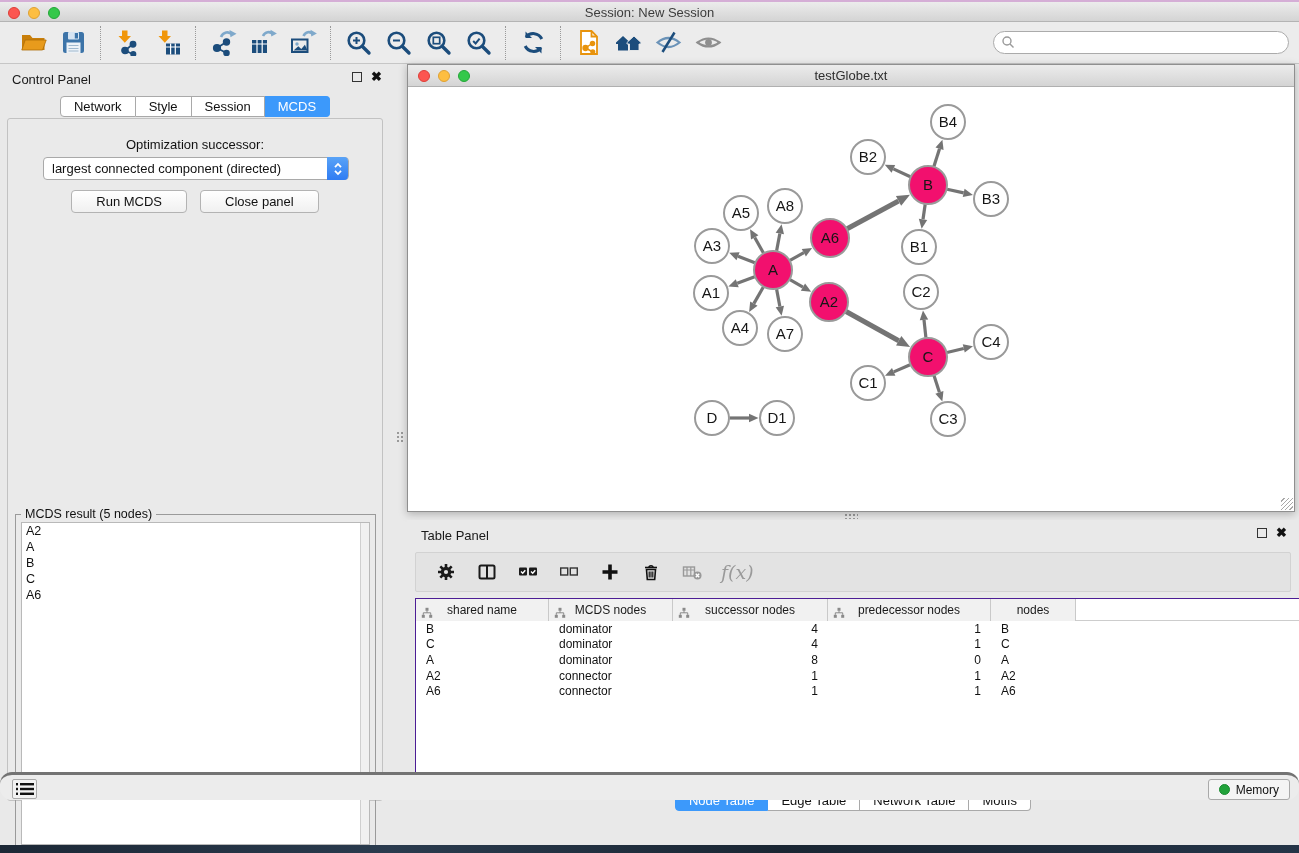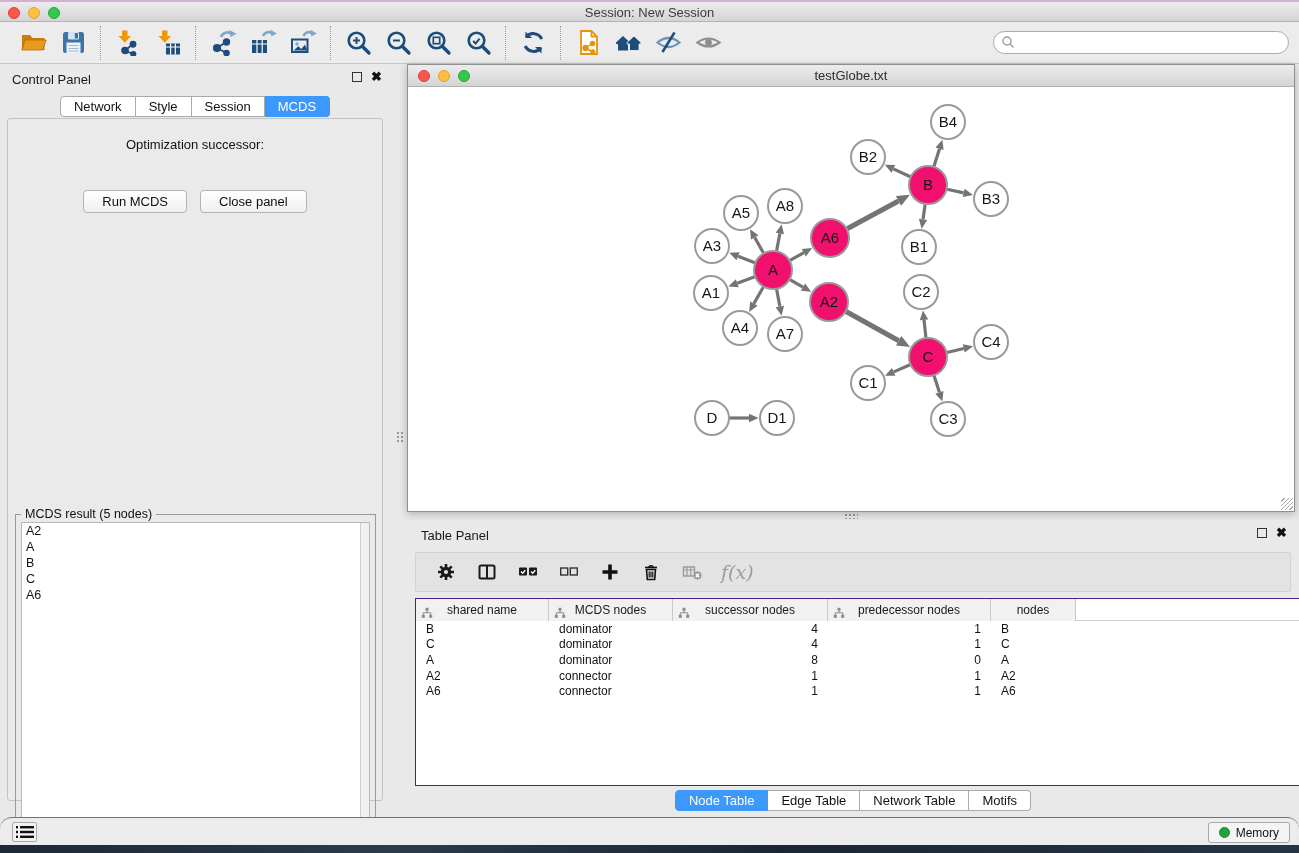--- a/index.html
+++ b/index.html
@@ -42,21 +42,21 @@
   .cp-tabs { position:absolute; left:0; right:0; top:32px; display:flex; justify-content:center; }
   .cp-content { position:absolute; left:7px; top:54px; width:376px; height:683px; background:#eaeaea;
     border:1px solid #c2c2c2; border-radius:3px; }
   .opt-label { position:absolute; left:0; right:0; top:18px; text-align:center; font-size:13px; color:#111; }
   .opt-select { position:absolute; left:35px; top:38px; width:306px; height:23px; background:#fff;
     border:1px solid #a9a9a9; border-radius:4px; font-size:13px; color:#111; line-height:21px; padding-left:8px; }
   .opt-stepper { position:absolute; right:0; top:-1px; width:21px; height:23px; border-radius:0 4px 4px 0;
     background:linear-gradient(#59a3f7,#2f7cf3); display:flex; align-items:center; justify-content:center; }
   .opt-stepper svg { width:10px; height:16px; }
   .cp-buttons { position:absolute; left:0; right:0; top:71px; display:flex; justify-content:center; gap:13px; }
-  .btn { height:23px; padding:0 18px; font-size:13px; color:#111; background:linear-gradient(#ffffff,#f0f0f0);
+  .btn { height:23px; padding:0 24px; font-size:13px; color:#111; background:linear-gradient(#ffffff,#f0f0f0);
     border:1px solid #b3b3b3; border-radius:4px; }
   .result-group { position:absolute; left:7px; top:395px; width:361px; height:336px; border:1px solid #9a9a9a; }
   .result-legend { position:absolute; left:5px; top:-8px; background:#eaeaea; padding:0 4px; font-size:12.5px; color:#111; }
   .result-list { position:absolute; left:5px; top:7px; right:5px; bottom:4px; background:#fff; border:1px solid #b9b9b9; }
   .result-scroll { position:absolute; right:0; top:0; bottom:0; width:9px; background:#f1f1f1; border-left:1px solid #d0d0d0; }
   .result-item { font-size:12.5px; color:#111; line-height:16px; padding-left:4px; }
 
   
   .v-splitter-handle { position:absolute; left:396px; top:431px; width:8px; height:12px; }
   .h-splitter-handle { position:absolute; left:844px; top:513px; width:14px; height:6px; }
@@ -83,21 +83,21 @@
   .dt-header { display:flex; height:22px; border-bottom:1px solid #cdcdcd; }
   .dt-hcell { position:relative; height:22px; background:#f1f1f1; border-right:1px solid #c9c9c9;
     font-size:12px; color:#1a1a1a; text-align:center; line-height:22px; }
   .dt-hcell .tree-ic { position:absolute; left:5px; top:5px; width:12px; height:12px; }
   .dt-row { display:flex; height:15.6px; align-items:center; }
   .dt-cell { font-size:12px; color:#111; padding:0 10px; white-space:nowrap; overflow:hidden; }
   .dt-cell.right { text-align:right; }
   .tp-tabs { position:absolute; left:0; right:0; top:270px; display:flex; justify-content:center; }
 
   
-  .status-bar { position:absolute; left:0; top:817px; width:100%; height:28px; background:#ececec; border-top:1px solid #737373;border-radius:12px; }
+  .status-bar { position:absolute; left:0; top:772px; width:100%; height:28px; background:#ececec; border-top:3px solid #737373;border-radius:12px; }
   .list-btn { position:absolute; left:12px; top:4px; width:25px; height:20px; background:#f2f2f2;
     border:1px solid #a9a9a9; border-radius:2px; display:flex; align-items:center; justify-content:center; }
   .memory-btn { position:absolute; right:9px; top:4px; height:21px; background:#f4f4f4; border:1px solid #a9a9a9;
     border-radius:3px; display:flex; align-items:center; gap:6px; padding:0 10px; font-size:12px; color:#111; }
   .mem-dot { width:11px; height:11px; border-radius:50%; background:#21a23a; border:1px solid #188a2e; }
 
   .desktop-strip { position:absolute; left:0; top:845px; width:100%; height:8px;
     background:linear-gradient(90deg,#1c2836,#2a3b4e 30%,#1a2633 60%,#243447); }
 </style>
 </head>
@@ -280,20 +280,29 @@
     <div class="cp-tabs">
         <div class="seg-tabs" id="cp-tabs">
           <div class="seg-tab">Network</div>
           <div class="seg-tab">Style</div>
           <div class="seg-tab">Session</div>
           <div class="seg-tab active">MCDS</div>
         </div>
       </div>
     <div class="cp-content">
       <div class="opt-label">Optimization successor:</div>
+      <div class="opt-select">
+        <span>largest connected component (directed)</span>
+        <span class="opt-stepper">
+            <svg viewBox="0 0 10 16">
+              <path d="M2 6.2L5 3l3 3.2" fill="none" stroke="#fff" stroke-width="1.8"></path>
+              <path d="M2 9.8L5 13l3-3.2" fill="none" stroke="#fff" stroke-width="1.8"></path>
+            </svg>
+          </span>
+      </div>
       <div class="cp-buttons">
         <button class="btn">Run MCDS</button>
         <button class="btn">Close panel</button>
       </div>
       <div class="result-group">
         <span class="result-legend">MCDS result (5 nodes)</span>
         <div class="result-list" id="result-list">
           <div class="result-scroll"></div>
         <div class="result-item">A2</div>
             <div class="result-item">A</div>

